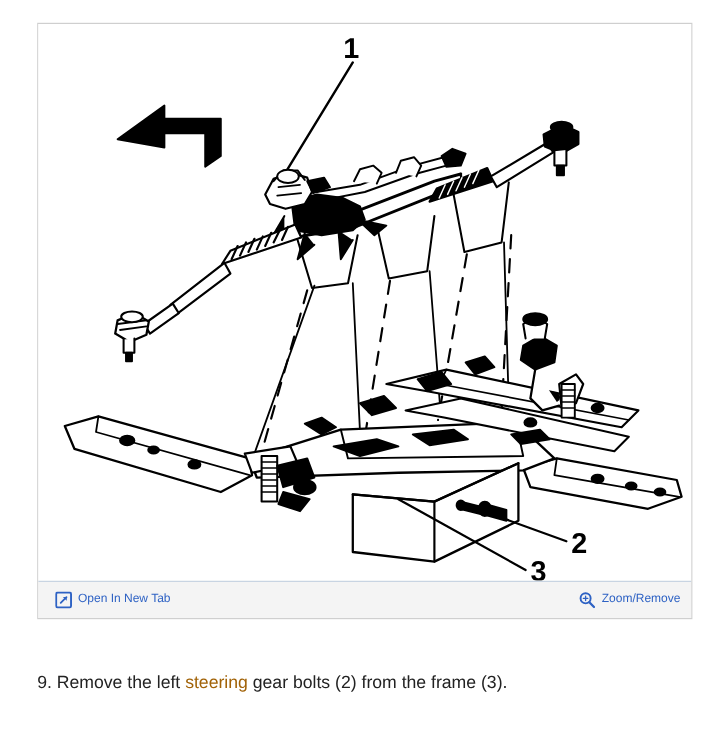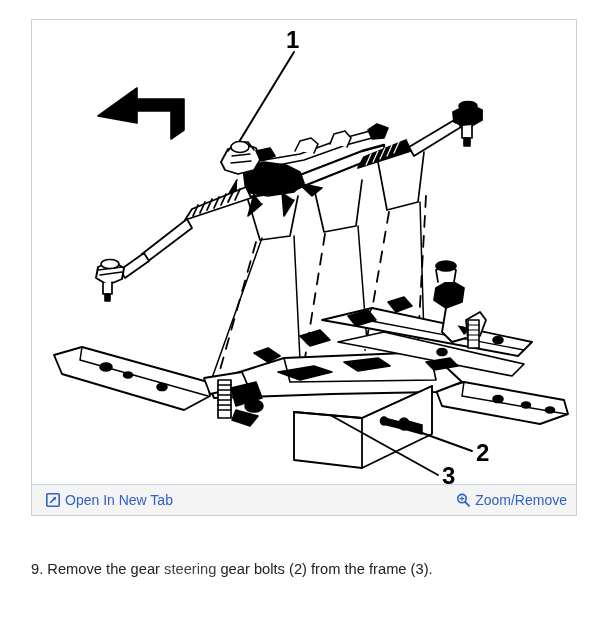--- a/index.html
+++ b/index.html
@@ -64,21 +64,21 @@
     align-items: center;
     justify-content: space-between;
     padding: 0 9px 0 14px;
   }
 
   .tool-btn {
     display: inline-flex;
     align-items: center;
     gap: 5px;
     color: #2e62c4;
-    font-size: 14px;
+    font-size: 10px;
     line-height: 1;
     cursor: pointer;
     white-space: nowrap;
     user-select: none;
     background: transparent;
     border: 0;
     padding: 0;
     font-family: "Liberation Sans", sans-serif;
   }
 
@@ -98,21 +98,21 @@
     left: 31px;
     top: 559px;
     width: 546px;
     color: #222222;
     font-size: 14.7px;
     line-height: 21px;
     font-family: "Liberation Sans", sans-serif;
   }
   .step-line { white-space: nowrap; }
   .step-link {
-    color: #404040;
+    color: #a16207;
     cursor: pointer;
   }
 </style>
 </head>
 <body>
 
 <div id="root">
 
   <div class="viewer-card">
 
@@ -302,18 +302,18 @@
           </svg>
         </span>
         <span>Zoom/Remove</span>
       </button>
 
     </div>
   </div>
 
   <div class="steps">
 
-    <div class="step-line"><span>9.</span><span> Remove the gear </span><span class="step-link">steering</span><span> gear bolts (2) from the frame (3).</span></div>
+    <div class="step-line"><span>9.</span><span> Remove the left </span><span class="step-link">steering</span><span> gear bolts (2) from the frame (3).</span></div>
 
 
   </div>
 
 </div>
 
 </body></html>

